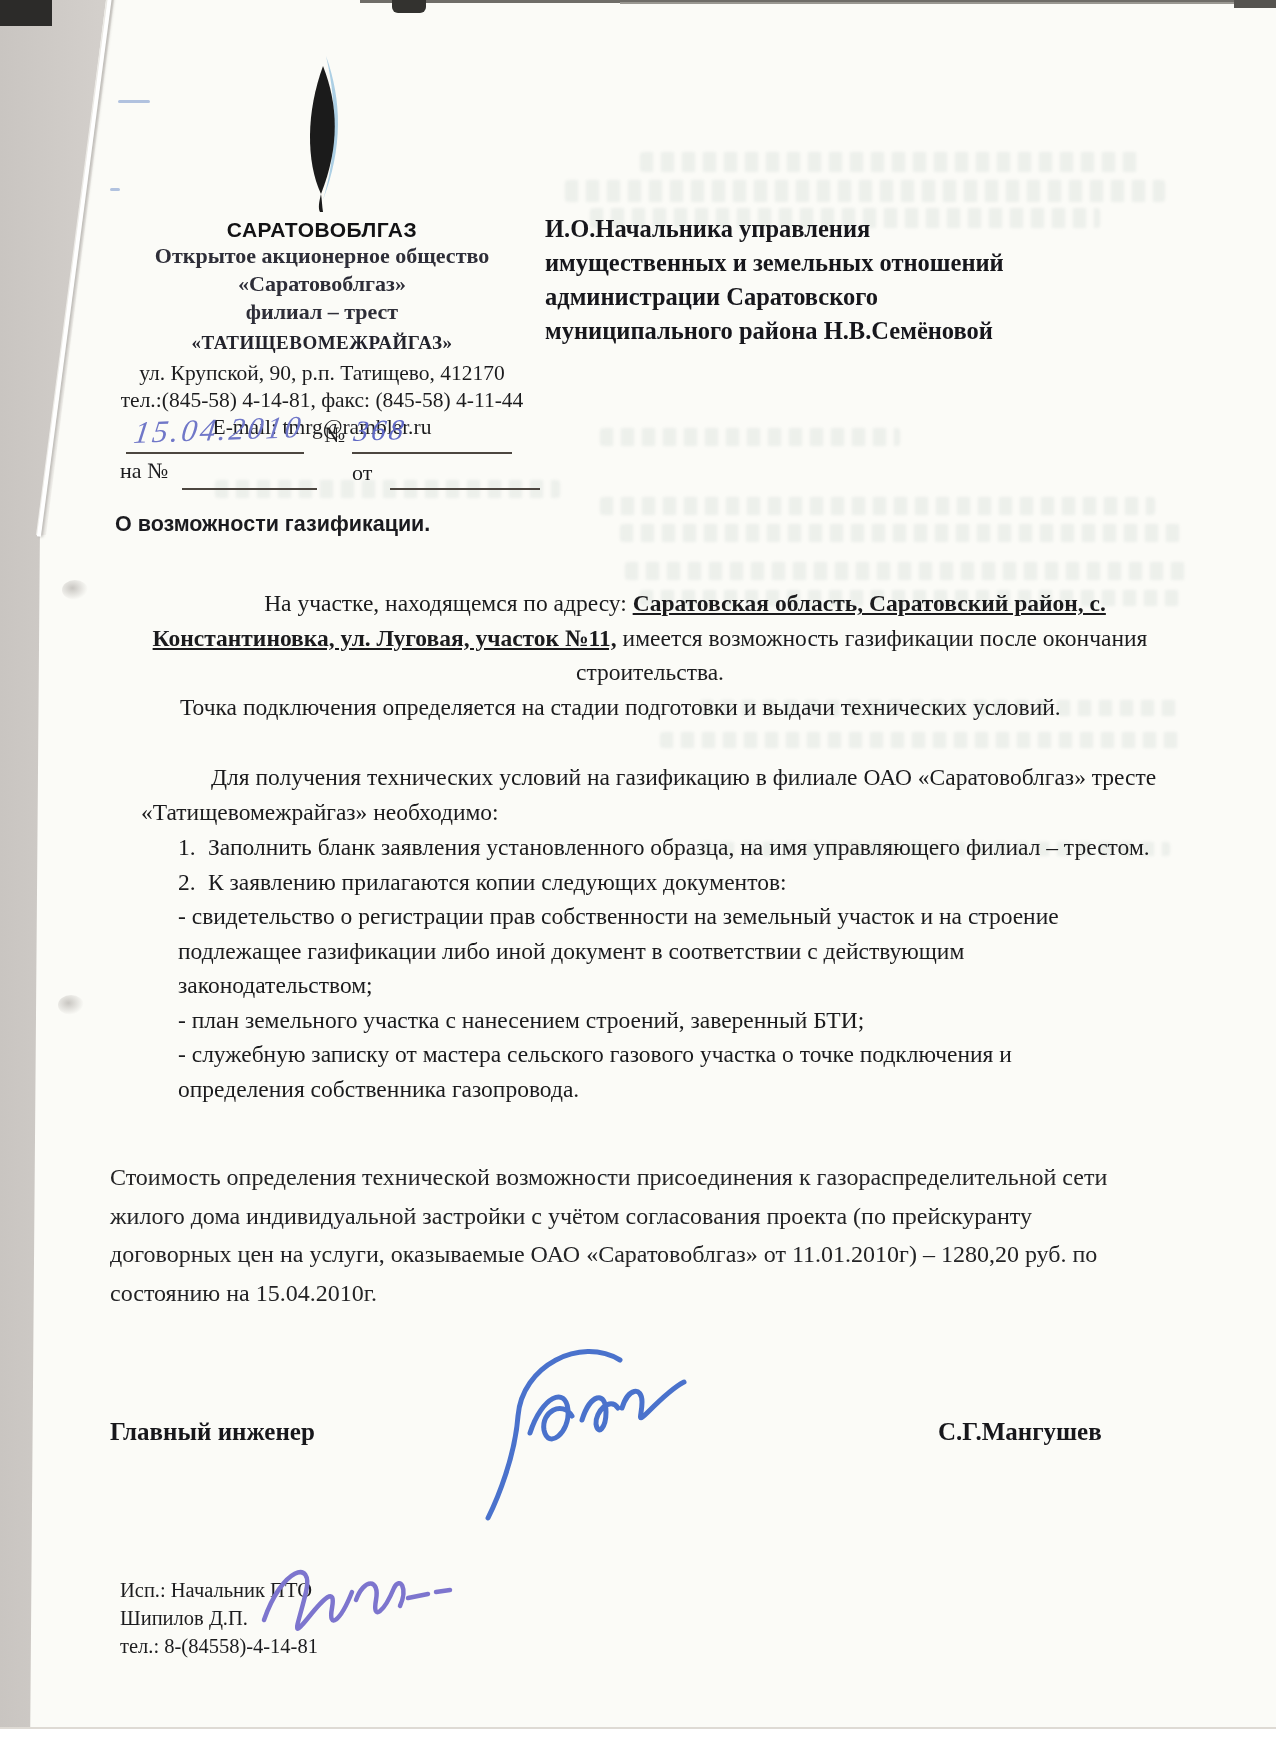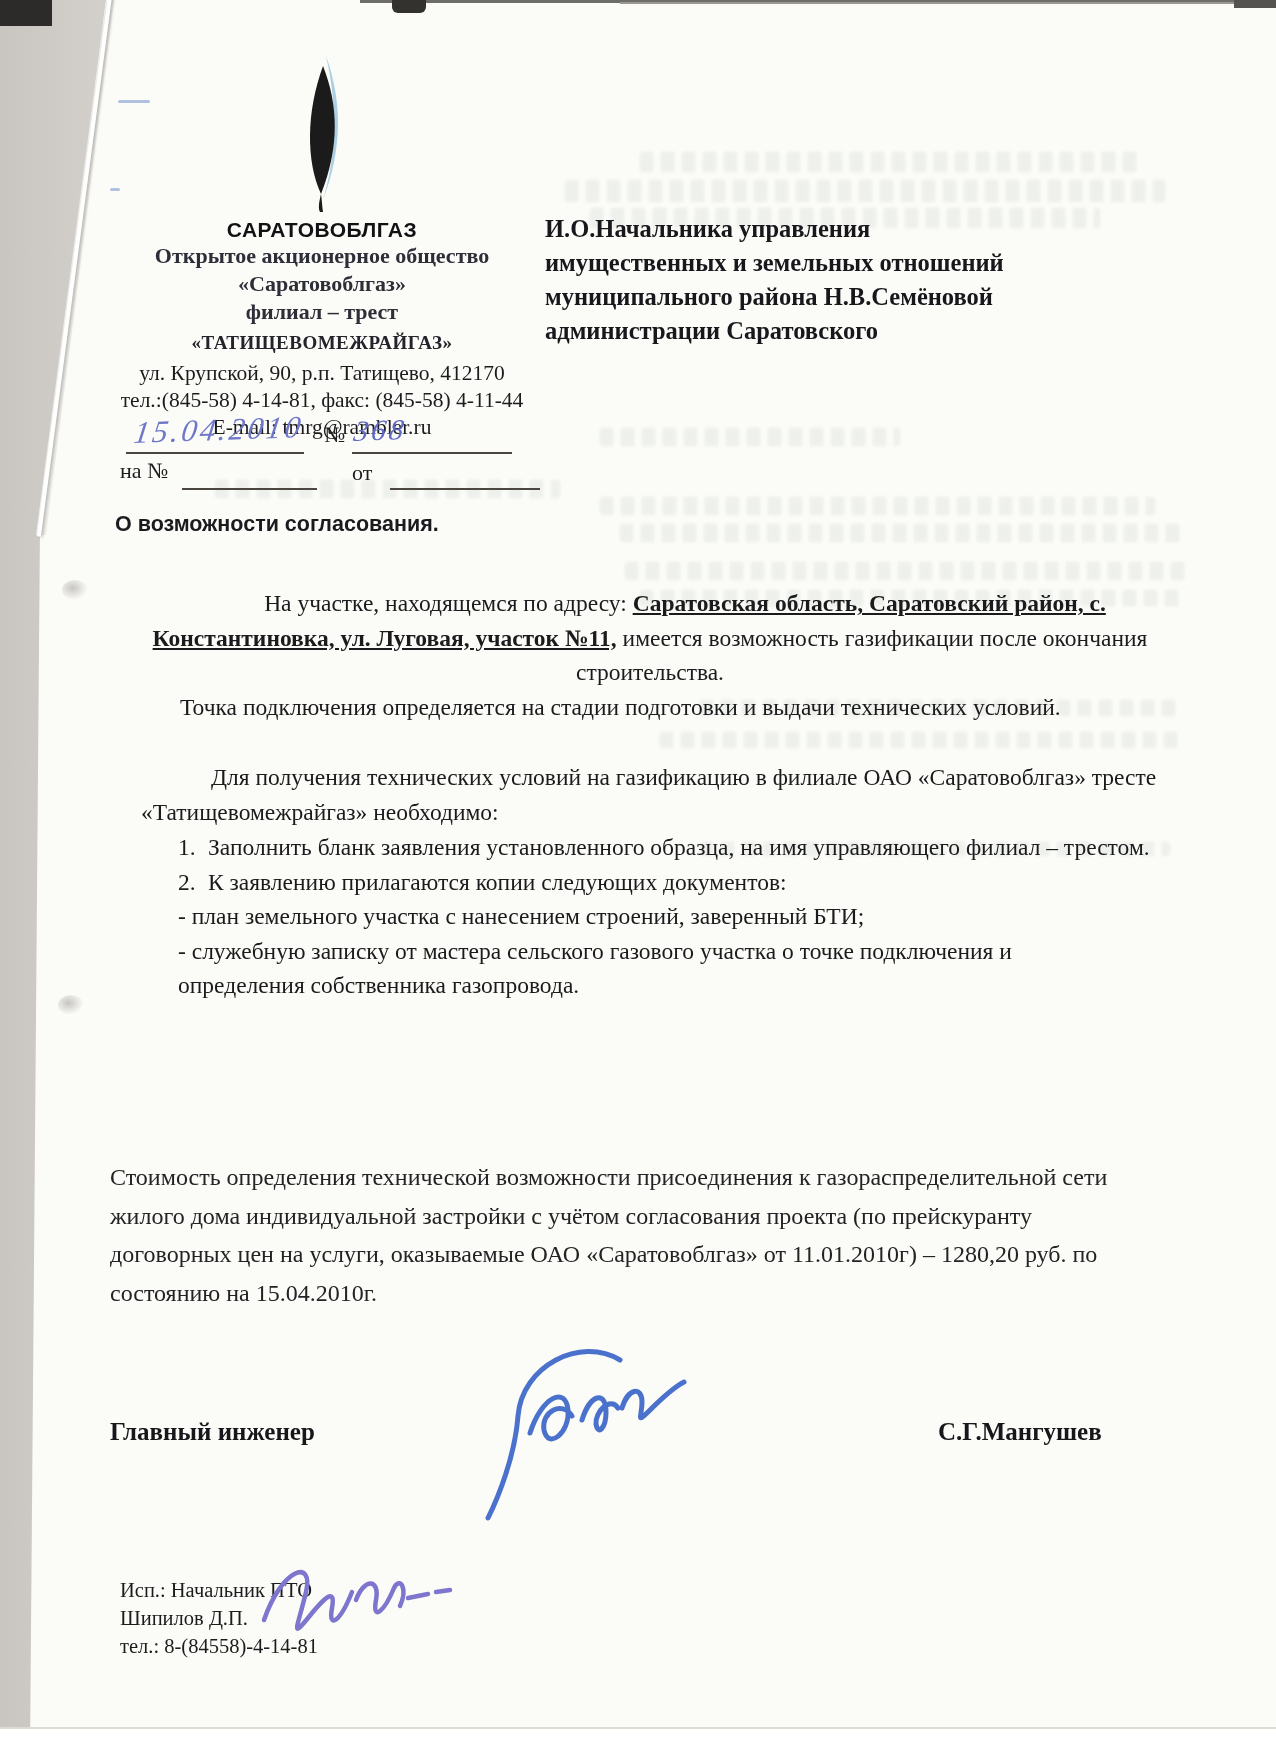--- a/index.html
+++ b/index.html
@@ -135,35 +135,36 @@
     <div class="uline u2"></div>
     <span class="row2-label1">на №</span>
     <div class="uline u3"></div>
     <span class="row2-label2">от</span>
     <div class="uline u4"></div>
   </div>
 
   <div class="recipient">
     <div>И.О.Начальника управления</div>
     <div>имущественных и земельных отношений</div>
+    <div>администрации Саратовского</div>
     <div>муниципального района Н.В.Семёновой</div>
-    <div>администрации Саратовского</div>
   </div>
 
-  <div class="subject">О возможности согласования.</div>
+  <div class="subject">О возможности газификации.</div>
 
   <div class="body-block p1 indent">
     <span>На участке, находящемся по адресу: </span><span class="addr-strong">Саратовская область, Саратовский район, с. Константиновка, ул. Луговая, участок №11,</span><span> имеется возможность газификации после окончания строительства.</span>
   </div>
   <div class="body-block p2 indent">Точка подключения определяется на стадии подготовки и выдачи технических условий.</div>
   <div class="body-block p3 indent">Для получения технических условий на газификацию в филиале ОАО «Саратовоблгаз» тресте «Татищевомежрайгаз» необходимо:</div>
 
   <div class="body-block list">
     <div class="li"><span class="li-num">1.</span><span>Заполнить бланк заявления установленного образца, на имя управляющего филиал – трестом.</span></div>
     <div class="li"><span class="li-num">2.</span><span>К заявлению прилагаются копии следующих документов:</span></div>
+    <div class="sub">- свидетельство о регистрации прав собственности на земельный участок и на строение подлежащее газификации либо иной документ в соответствии с действующим законодательством;</div>
     <div class="sub">- план земельного участка с нанесением строений, заверенный БТИ;</div>
     <div class="sub">- служебную записку от мастера сельского газового участка о точке подключения и определения собственника газопровода.</div>
   </div>
 
   <div class="body-block cost">Стоимость определения технической возможности присоединения к газораспределительной сети жилого дома индивидуальной застройки с учётом согласования проекта (по прейскуранту договорных цен на услуги, оказываемые ОАО «Саратовоблгаз» от 11.01.2010г) – 1280,20  руб. по состоянию на 15.04.2010г.</div>
 
   <div class="sign-row">
     <span>Главный инженер</span>
     <span class="sign-name">С.Г.Мангушев</span>
   </div>

